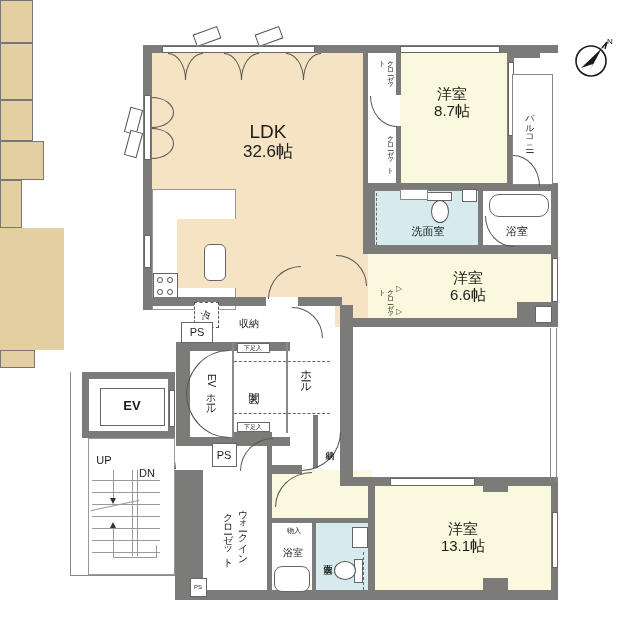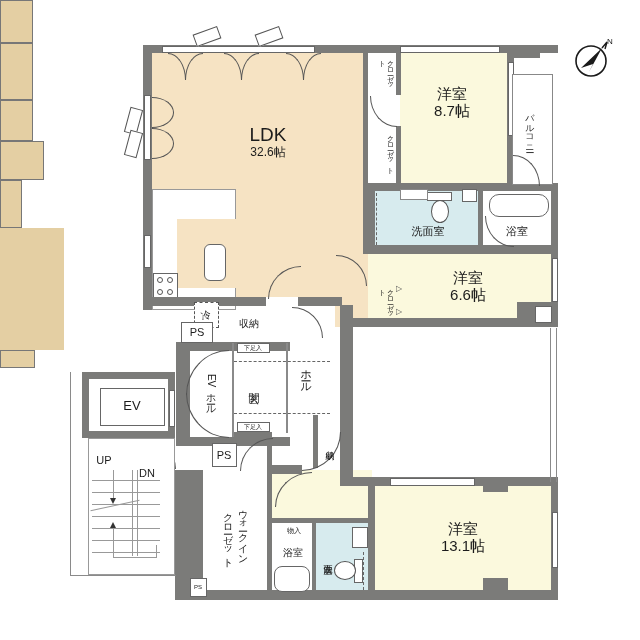--- a/index.html
+++ b/index.html
@@ -23,21 +23,21 @@
   .petL{position:absolute;border:0 solid #555;border-top-width:1px;border-right-width:1px;border-top-right-radius:100% 100%;}
   .petR{position:absolute;border:0 solid #555;border-top-width:1px;border-left-width:1px;border-top-left-radius:100% 100%;}
   .petV{position:absolute;border:1px solid #555;border-left:0;border-radius:0 100% 100% 0/0 50% 50% 0;}
   .flag{position:absolute;background:#fff;border:1px solid #555;box-sizing:border-box;}
   .dash{position:absolute;border-top:1px dashed #666;}
   .dashv{position:absolute;border-left:1px dashed #666;}
   .lbl{position:absolute;white-space:nowrap;line-height:1.1;transform:translate(-50%,-50%);text-align:center;}
   .vt{writing-mode:vertical-rl;}
   .s6{font-size:6px;} .s7{font-size:7px;} .s8{font-size:8px;} .s9{font-size:9px;}
   .s10{font-size:10px;} .s11{font-size:11px;} .s13{font-size:13px;}
-  .s15{font-size:15px;} .s17{font-size:12px;} .s19{font-size:19px;}
+  .s15{font-size:15px;} .s17{font-size:17px;} .s19{font-size:19px;}
   .tread{position:absolute;background:#999;height:1px;}
   .tri{position:absolute;width:0;height:0;border-left:3px solid transparent;border-right:3px solid transparent;}
   .tri-d{border-top:6px solid #333;}
   .tri-u{border-bottom:6px solid #333;}
   .stairline{position:absolute;background:#999;}
   .circ{position:absolute;border:1px solid #555;border-radius:50%;background:#fff;box-sizing:border-box;}
 </style>
 </head>
 <body>
 
@@ -229,21 +229,21 @@
   <div class="lbl vt s9" style="left:327px;top:558px;">洗面室</div>
   <div class="lbl s10" style="left:293px;top:552px;">浴室</div>
   <div class="lbl s10" style="left:249px;top:323px;">収納</div>
   <div class="lbl vt s9" style="left:329px;top:444px;">収納</div>
   <div class="lbl s7" style="left:294px;top:531px;">物入</div>
   <div class="lbl s6" style="left:253px;top:348px;">下足入</div>
   <div class="lbl s6" style="left:253px;top:427px;">下足入</div>
   <div class="lbl vt s11" style="left:254px;top:384px;">玄関</div>
   <div class="lbl vt s11" style="left:306px;top:375px;">ホール</div>
   <div class="lbl vt s10" style="left:211px;top:392px;">EVホール</div>
-  <div class="lbl s13" style="left:132px;top:406px;">EV</div>
+  <div class="lbl s13" style="left:132px;top:406px;font-weight:bold;">EV</div>
   <div class="lbl s10" style="left:206px;top:315px;transform:translate(-50%,-50%) rotate(-15deg);">冷</div>
   <div class="lbl s11" style="left:197px;top:332px;">PS</div>
   <div class="lbl s11" style="left:224px;top:455px;">PS</div>
   <div class="lbl s6" style="left:198px;top:587px;">PS</div>
   <div class="lbl s11" style="left:104px;top:460px;">UP</div>
   <div class="lbl s11" style="left:147px;top:473px;">DN</div>
   <div class="lbl vt s10" style="left:243px;top:531px;">ウォークイン</div>
   <div class="lbl vt s10" style="left:228px;top:534px;">クローゼット</div>
 
   <svg class="abs" style="left:567px;top:34px;" width="50" height="50" viewBox="0 0 50 50">

